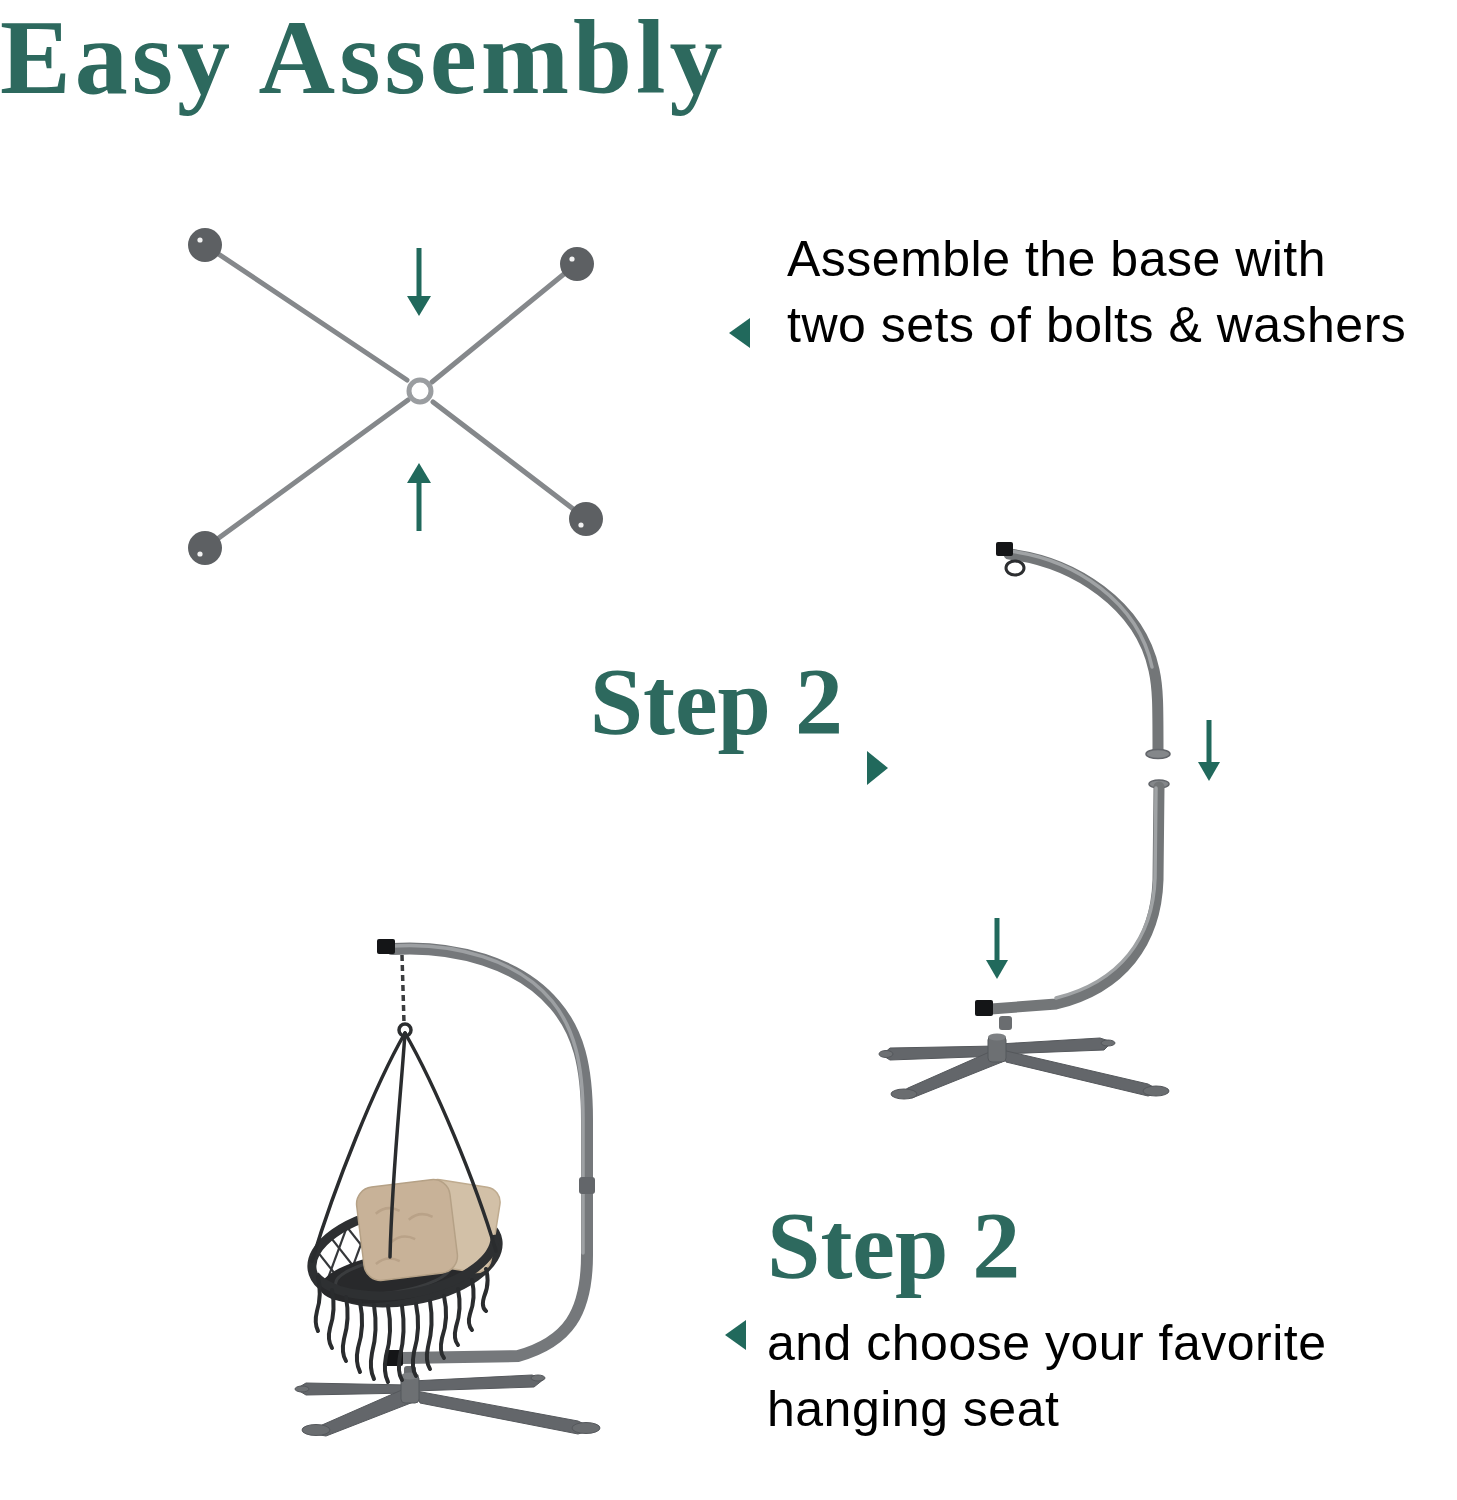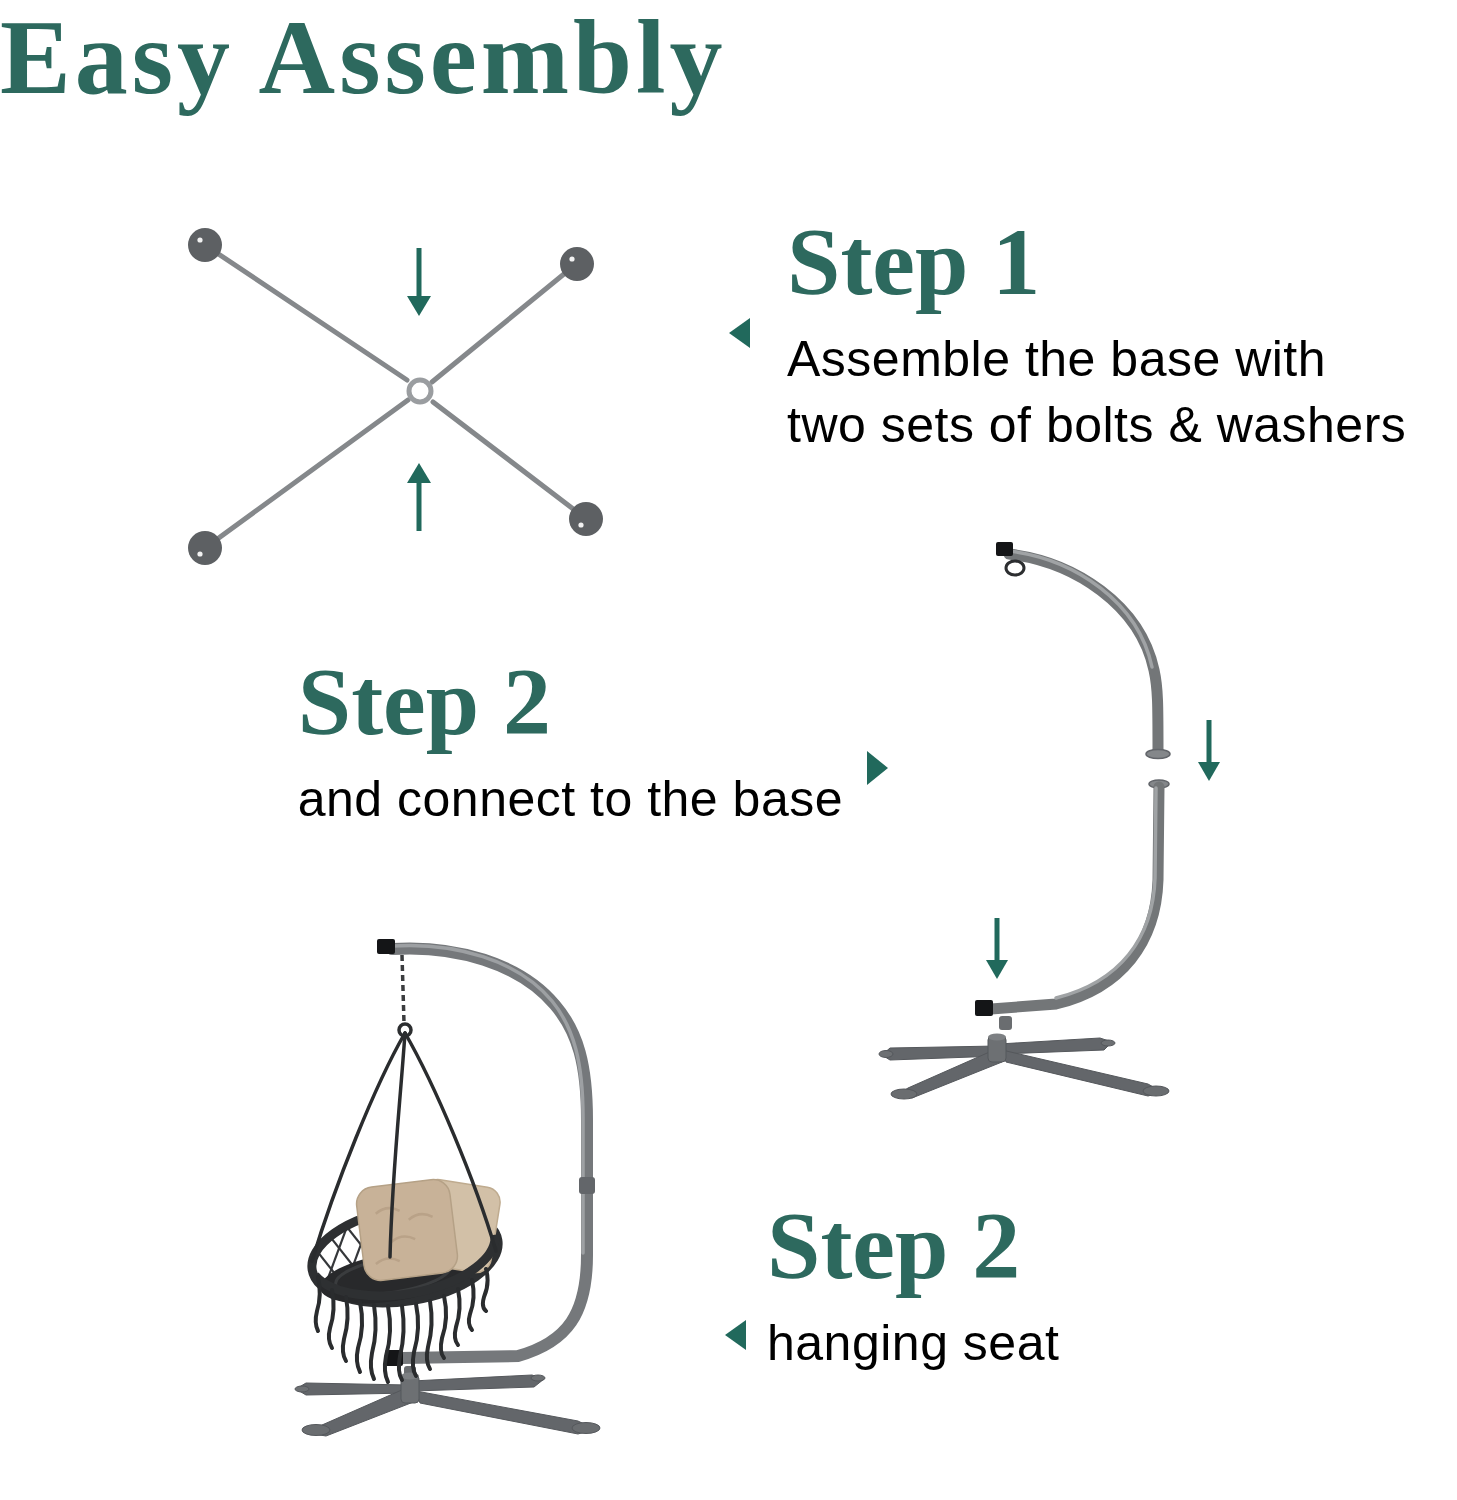--- a/index.html
+++ b/index.html
@@ -58,31 +58,29 @@
       <polygon points="237,78 261,78 249,98" stroke="none"></polygon>
     </g>
     <g fill="#21695c" stroke="#21695c">
       <line x1="249" y1="313" x2="249" y2="265" stroke-width="5"></line>
       <polygon points="237,265 261,265 249,245" stroke="none"></polygon>
     </g>
   </svg>
 
   <span class="tri tri-left" style="left:729px;top:318px;"></span>
   <div class="step-block" style="left:787px;top:212px;">
-    <h2 class="step-title">Step 1</h2>
     <div class="step-body">
       <p class="step-line">Assemble the base with</p>
       <p class="step-line">two sets of bolts &amp; washers</p>
     </div>
   </div>
 
   <div class="step-block align-right" style="right:614px;top:652px;">
     <h2 class="step-title">Step 2</h2>
     <div class="step-body">
-      <p class="step-line">and connect to the base</p>
     </div>
   </div>
   <span class="tri tri-right" style="left:867px;top:751px;"></span>
 
   <svg class="illus" style="left:860px;top:530px;" width="420" height="625" viewBox="0 0 420 625">
 
     <g>
       <path d="M 149 24 C 215 32 280 75 294 140 C 298 158 298 175 298 222" fill="none" stroke="#737678" stroke-width="11" stroke-linecap="round"></path>
       <path d="M 149 21 C 215 29 278 72 292 137" fill="none" stroke="#a0a3a5" stroke-width="3.5" stroke-linecap="round"></path>
       <rect x="136" y="12" width="17" height="14" rx="2" fill="#141517"></rect>
@@ -204,17 +202,18 @@
         <path d="M 165 108 C 195 160 235 255 256 326"></path>
         <path d="M 165 108 C 160 180 152 250 150 332"></path>
       </g>
     </g>
   </svg>
 
   <span class="tri tri-left" style="left:725px;top:1320px;"></span>
   <div class="step-block" style="left:767px;top:1196px;">
     <h2 class="step-title">Step 2</h2>
     <div class="step-body">
+      <p class="step-line">and choose your favorite</p>
       <p class="step-line">hanging seat</p>
     </div>
   </div>
 
 </div>
 
 </body></html>

